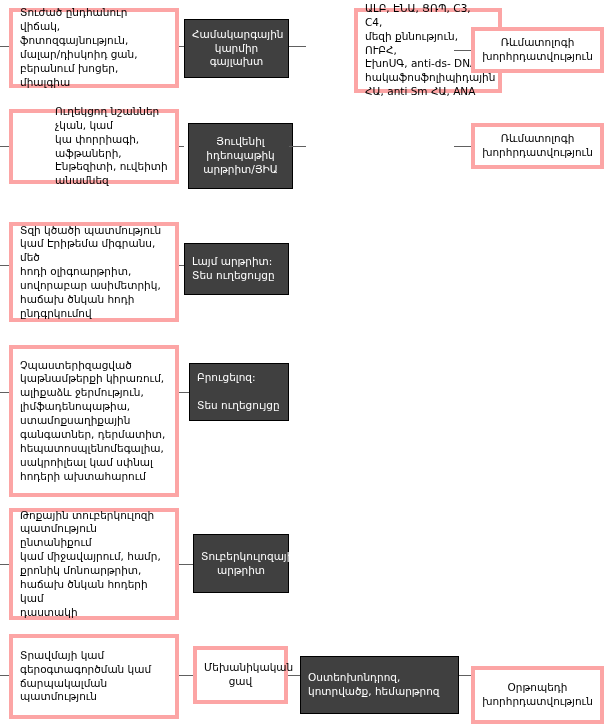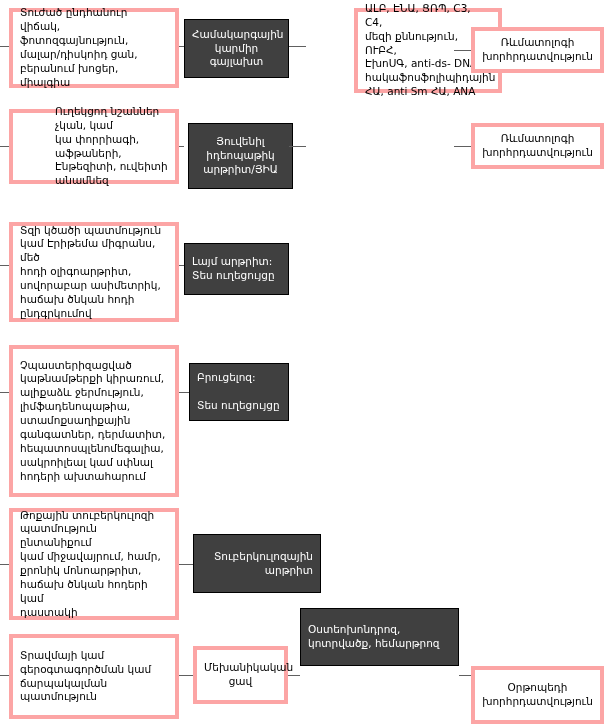--- a/index.html
+++ b/index.html
@@ -160,39 +160,39 @@
   <div class="conn h" style="left:0px; top:564px; width:10px;"></div>
   <div class="node white" style="left:9px; top:508px; width:170px; height:112px;">
     <span class="node-text">Թոքային տուբերկուլոզի
 պատմություն ընտանիքում
 կամ միջավայրում, համր,
 քրոնիկ մոնոարթրիտ,
 հաճախ ծնկան հոդերի կամ
 դաստակի</span>
   </div>
   <div class="conn h" style="left:179px; top:564px; width:14px;"></div>
-  <div class="node red" style="left:193px; top:534px; width:128px; height:59px;text-align:right;">
+  <div class="node red" style="left:193px; top:534px; width:96px; height:59px;">
     <span class="node-text">Տուբերկուլոզային
 արթրիտ</span>
   </div>
 
   <div class="conn h" style="left:0px; top:675px; width:10px;"></div>
   <div class="node white" style="left:9px; top:634px; width:170px; height:85px;">
     <span class="node-text">Տրավմայի կամ
 գերօգտագործման կամ
 ճարպակալման
 պատմություն</span>
   </div>
   <div class="conn h" style="left:179px; top:675px; width:14px;"></div>
   <div class="node white centered" style="left:193px; top:646px; width:95px; height:58px;">
     <span class="node-text">Մեխանիկական
 ցավ</span>
   </div>
   <div class="conn h" style="left:288px; top:675px; width:12px;"></div>
-  <div class="node red leftalign" style="left:300px; top:608px; width:159px; height:58px;">
+  <div class="node red leftalign" style="left:300px; top:656px; width:159px; height:58px;">
     <span class="node-text">Օստեոխոնդրոզ,
 կոտրվածք, հեմարթրոզ</span>
   </div>
   <div class="conn h" style="left:459px; top:675px; width:12px;"></div>
   <div class="node white centered" style="left:471px; top:646px; width:133px; height:58px;margin-top:20px;">
     <span class="node-text">Օրթոպեդի
 խորհրդատվություն</span>
   </div>
 
 </div>

